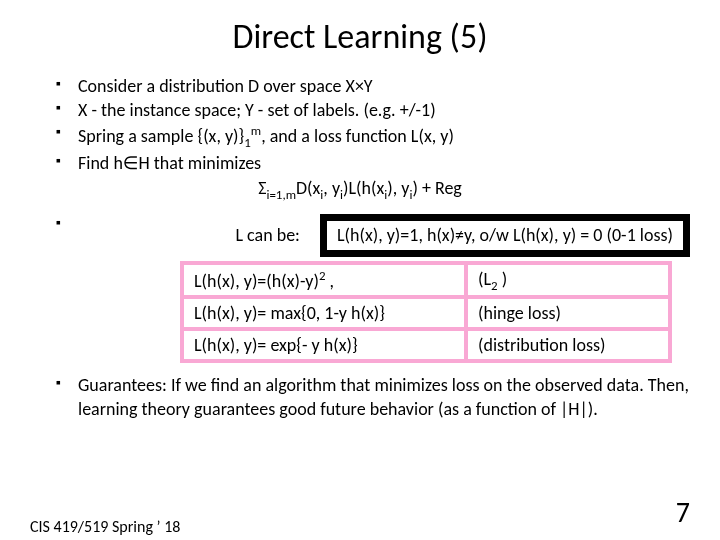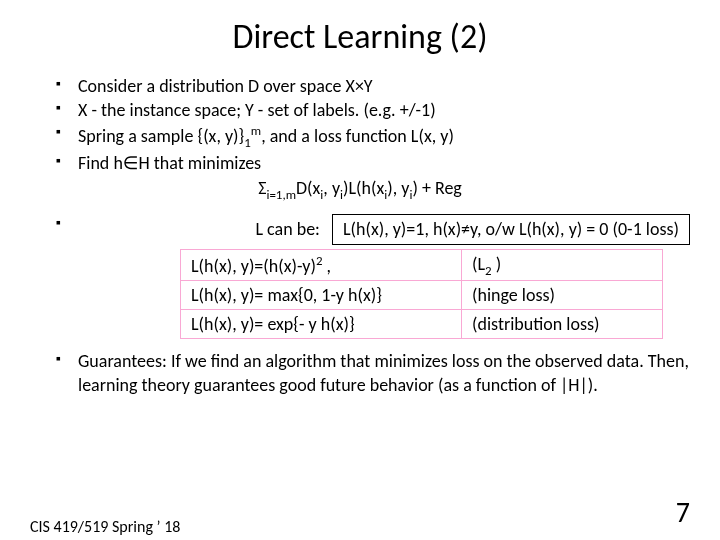--- a/index.html
+++ b/index.html
@@ -57,50 +57,50 @@
     display: flex;
     align-items: center;
     gap: 8px;
     justify-content: flex-end;
   }
   .loss-table {
     margin: 4px 0 0 150px;
     border-collapse: collapse;
   }
   .loss-table td {
-    border: 1px solid #f9a8d4;
+    border: 4px solid #f9a8d4;
     padding: 3px 10px;
     font-size: 18px;
   }
   .loss-first-cell {
-    border: 1px solid #000000;
+    border: 7px solid #000000;
     padding: 3px 10px;
     font-size: 18px;
     display: inline-block;
-    margin-left: 4px;
+    margin-left: 12px;
   }
   .footer-left {
     position: absolute;
     left: 30px;
     bottom: 4px;
     font-size: 16px;
   }
   .footer-right {
     position: absolute;
     right: 30px;
     bottom: 10px;
     font-size: 28px;
   }
 </style>
 </head>
 <body>
 
 <div class="slide">
 
-  <div class="title">Direct Learning (2)</div>
+  <div class="title">Direct Learning (5)</div>
 
   <div class="body">
     <ul>
       <li>Consider a distribution D over space X×Y</li>
       <li>X - the instance space;   Y - set of labels. (e.g. +/-1)</li>
       <li>
         <span>Spring a sample {(x, y)}</span><span class="sub">1</span><span class="sup">m</span><span>, and a loss function L(x, y)</span>
       </li>
       <li>Find  h∈H  that minimizes</li>
     </ul>

